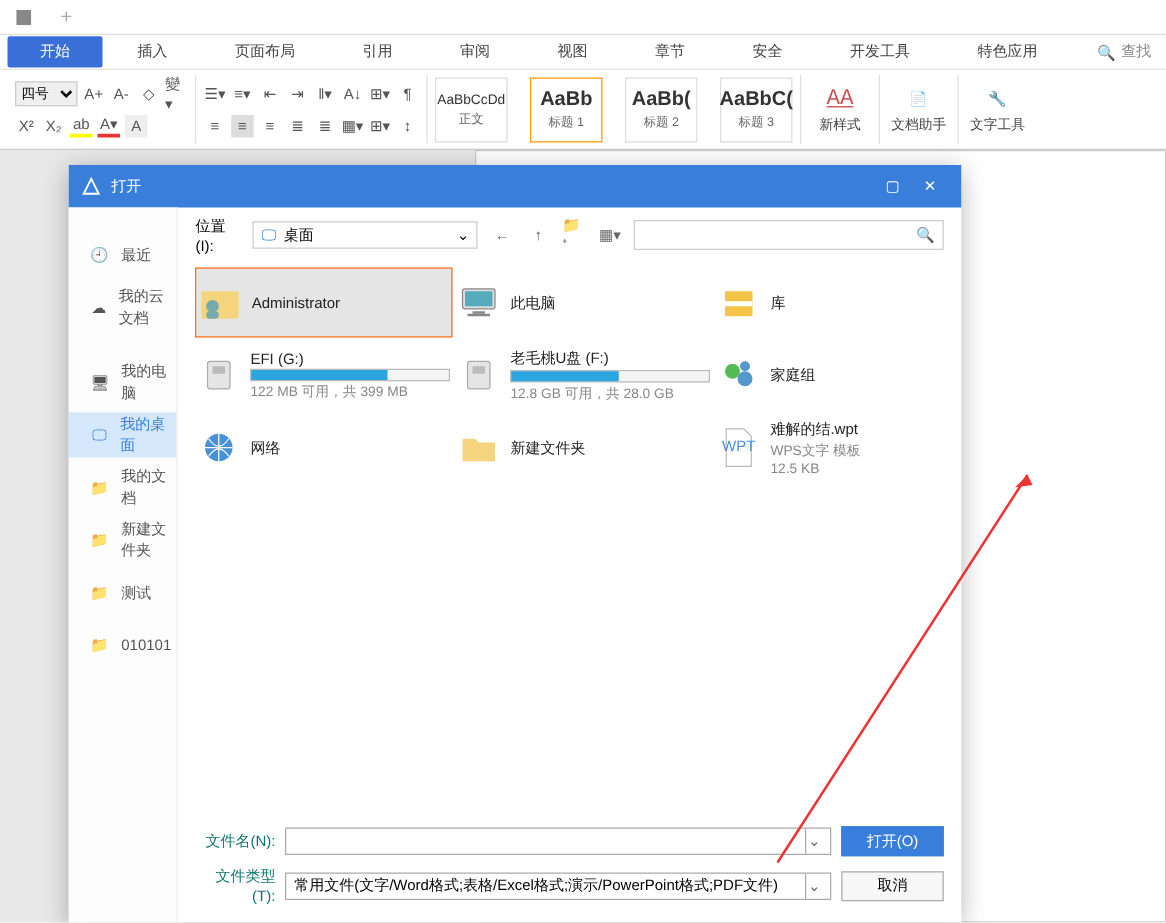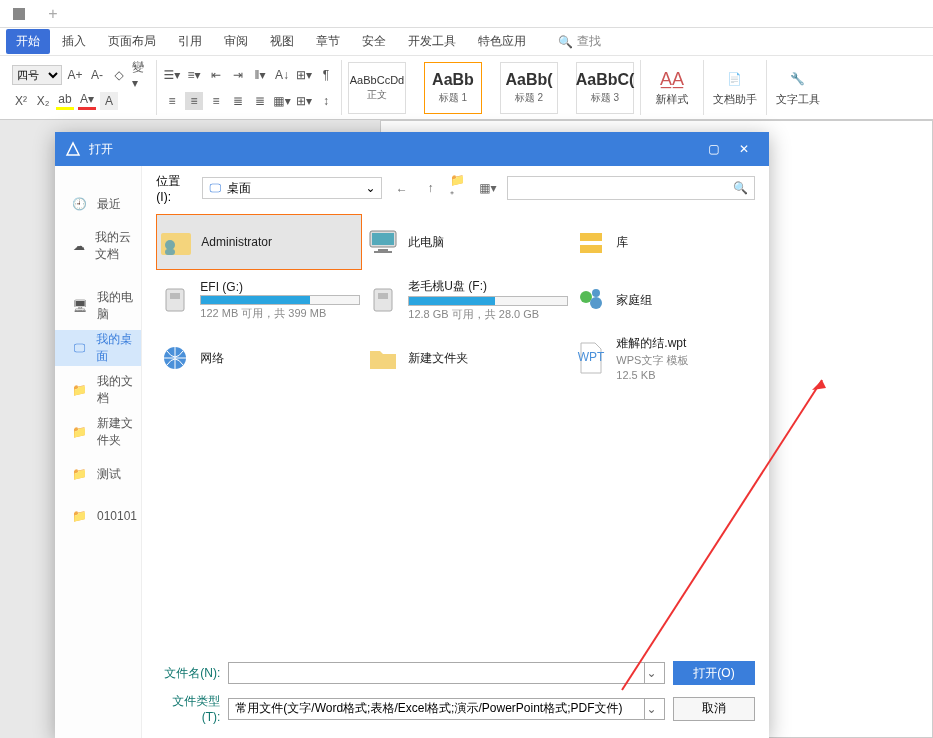--- a/index.html
+++ b/index.html
@@ -1,20 +1,20 @@
 <!DOCTYPE html>
 <html><head>
 <meta charset="utf-8">
 <style>
 *{box-sizing:border-box;margin:0;padding:0;font-family:"Microsoft YaHei",sans-serif;font-size:12px}
 body{background:#f0f0f0;width:933px;height:738px;overflow:hidden;position:relative}
 .tabbar{height:28px;background:#fff;border-bottom:1px solid #ddd;display:flex;align-items:center;padding-left:6px;gap:8px}
 .tabbar .tab{width:26px;height:20px;display:flex;align-items:center;justify-content:center;color:#888}
 .ribbon-tabs{height:28px;background:#fff;display:flex;align-items:center;padding:0 6px;gap:2px;border-bottom:1px solid #e5e5e5}
-.rtab{padding:4px 10px;color:#444}
+.rtab{padding:4px 26px;color:#444}
 .rtab.active{background:#3a6fd8;color:#fff;border-radius:2px}
 .search-area{margin-left:20px;display:flex;align-items:center;gap:4px;color:#888}
 .ribbon{height:64px;background:#fff;display:flex;align-items:center;padding:4px 6px;border-bottom:1px solid #ccc}
 .rgroup{display:flex;flex-direction:column;justify-content:center;height:100%;padding:0 6px;border-right:1px solid #e0e0e0}
 .rrow{display:flex;align-items:center;gap:4px;height:26px}
 select.fsize{width:50px;height:20px;border:1px solid #ccc;font-size:11px}
 .rbtn{width:18px;height:18px;display:flex;align-items:center;justify-content:center;color:#555}
 .styles{display:flex;gap:18px}
 .style-box{width:58px;height:52px;border:1px solid #ddd;display:flex;flex-direction:column;align-items:center;justify-content:center}
 .style-box.sel{border:1px solid #f90}
@@ -144,21 +144,21 @@
           <span class="lbl">标题 2</span>
         </div>
       <div class="style-box big">
           <span class="prev">AaBbC(</span>
           <span class="lbl">标题 3</span>
         </div>
     </div>
   </div>
   <div class="rgroup">
     <div class="bigbtn">
-      <span class="ic" style="font-family:Liberation Sans, sans-serif;color:#c55;font-size:18px">A̲A̲</span>
+      <span class="ic" style="font-family:Liberation Mono, monospace;color:#c55;font-size:18px">A̲A̲</span>
       <span class="lbl">新样式</span>
     </div>
   </div>
   <div class="rgroup">
     <div class="bigbtn">
       <span class="ic" style="color:#4a90d9">📄</span>
       <span class="lbl">文档助手</span>
     </div>
   </div>
   <div class="rgroup" style="border-right:0">

